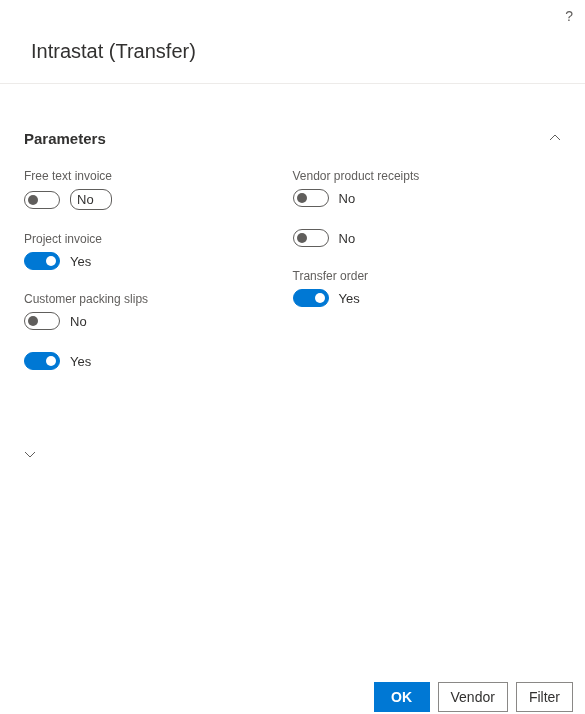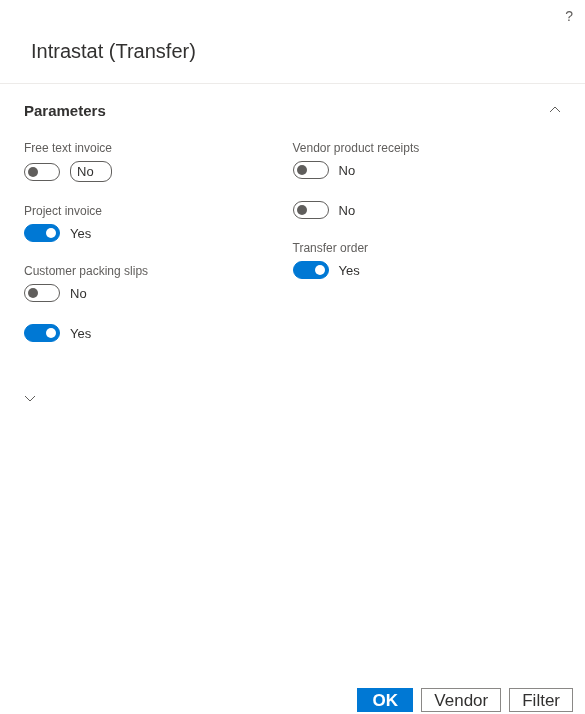--- a/index.html
+++ b/index.html
@@ -34,20 +34,21 @@
       margin: 0;
     }
     .section {
       padding: 18px 24px 10px 24px;
     }
     .section-header {
       display: flex;
       justify-content: space-between;
       align-items: flex-end;
       cursor: pointer;
+      margin-top: 28px;
     }
     .section-header h2 {
       font-size: 15px;
       font-weight: 600;
       color: #323130;
     }
     .chevron {
       color: #605e5c;
       font-size: 12px;
     }
@@ -113,24 +114,24 @@
       position: absolute;
       bottom: 0;
       left: 0;
       right: 0;
       display: flex;
       justify-content: flex-end;
       gap: 8px;
       padding: 4px 12px 2px 12px;
     }
     .btn {
-      height: 24px;
+      height: 30px;
       min-width: 56px;
       padding: 2px 12px;
-      font-size: 17px;
+      font-size: 14px;
       font-family: inherit;
       cursor: pointer;
       border: 1px solid #8a8886;
       background: #fff;
       color: #323130;
     }
     .btn.primary {
       background: #0078d4;
       border-color: #0078d4;
       color: #fff;

